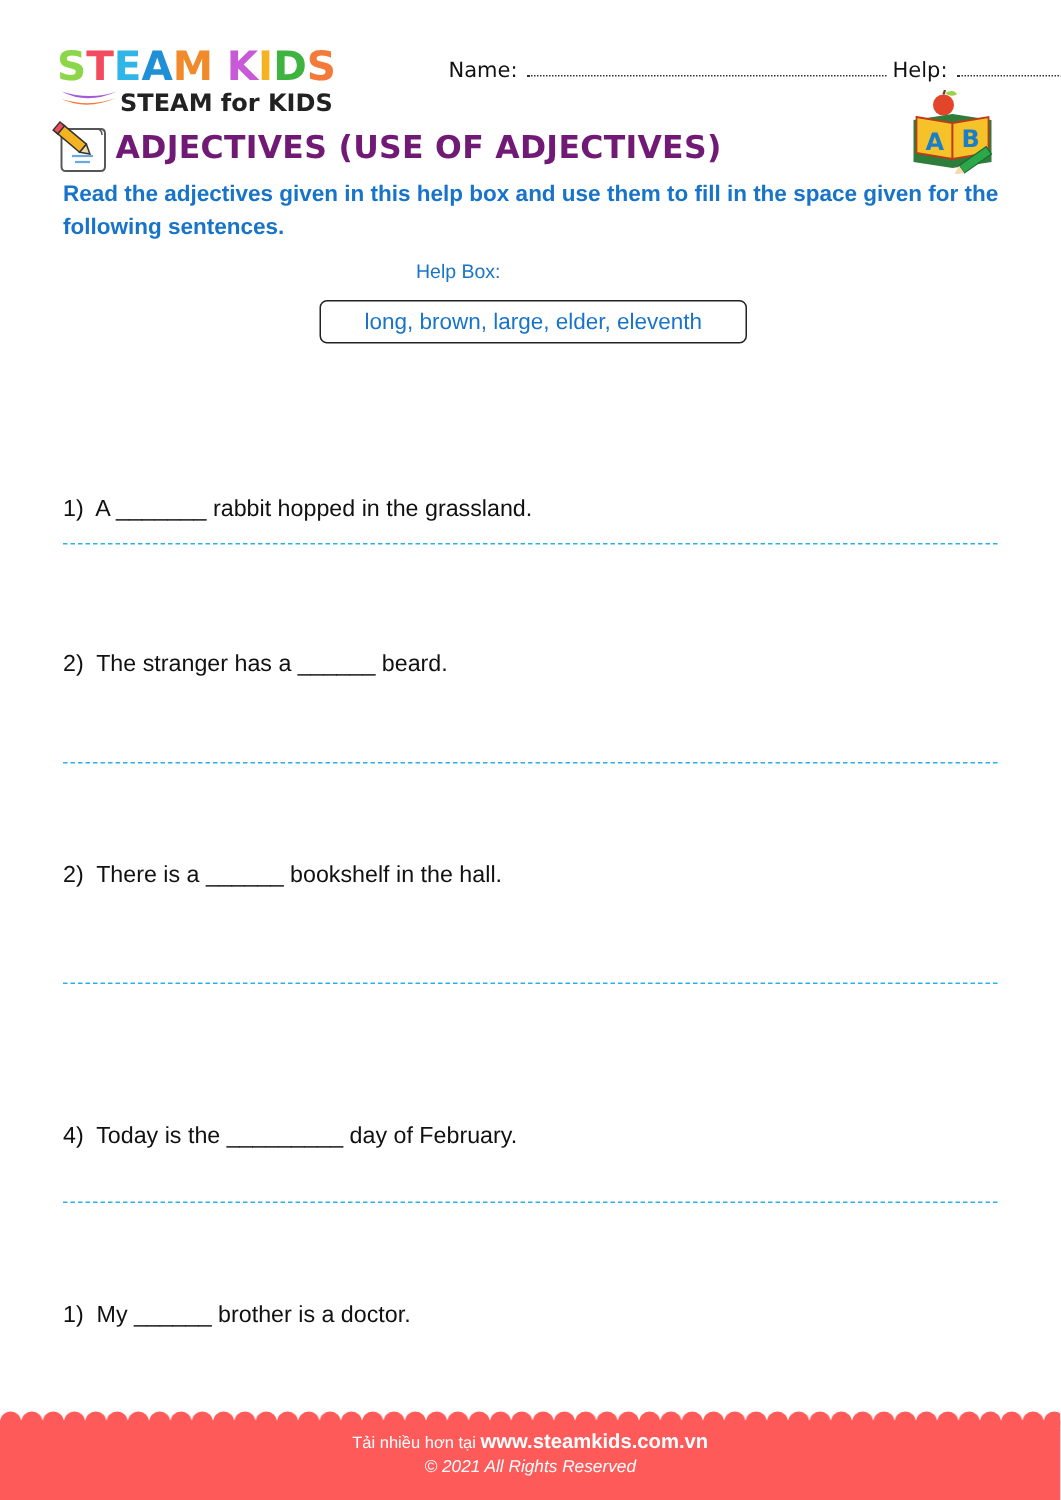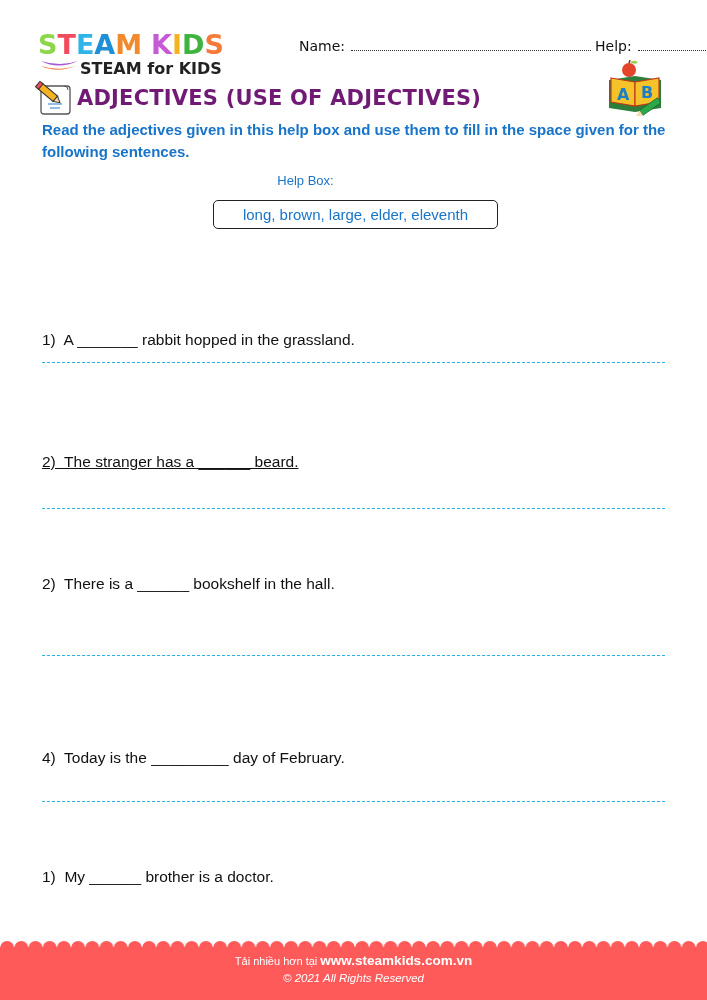--- a/index.html
+++ b/index.html
@@ -96,21 +96,21 @@
 </svg>
 
 <div class="abs instructions">Read the adjectives given in this help box and use them to fill in the space given for the following sentences.</div>
 
 <div class="abs help-label">Help Box:</div>
 <div class="abs help-box">long, brown, large, elder, eleventh</div>
 
 <div class="abs question" style="top:283px;margin-top:48px;">1)  A _______ rabbit hopped in the grassland.</div>
 <div class="abs answer-line" style="top:362px;"></div>
 
-<div class="abs question" style="top:453px;text-decoration:underline;">2)  The stranger has a ______ beard.</div>
+<div class="abs question" style="top:434px;">2)  The stranger has a ______ beard.</div>
 <div class="abs answer-line" style="top:508px;"></div>
 
 <div class="abs question" style="top:575px;">2)  There is a ______ bookshelf in the hall.</div>
 <div class="abs answer-line" style="top:655px;"></div>
 
 <div class="abs question" style="top:721px;margin-top:28px;">4)  Today is the _________ day of February.</div>
 <div class="abs answer-line" style="top:801px;"></div>
 
 <div class="abs question" style="top:868px;">1)  My ______ brother is a doctor.</div>
 

